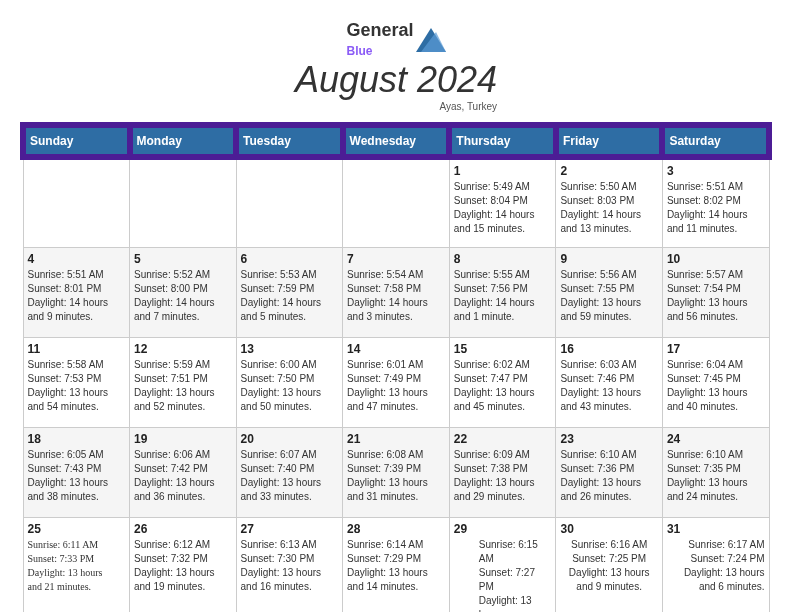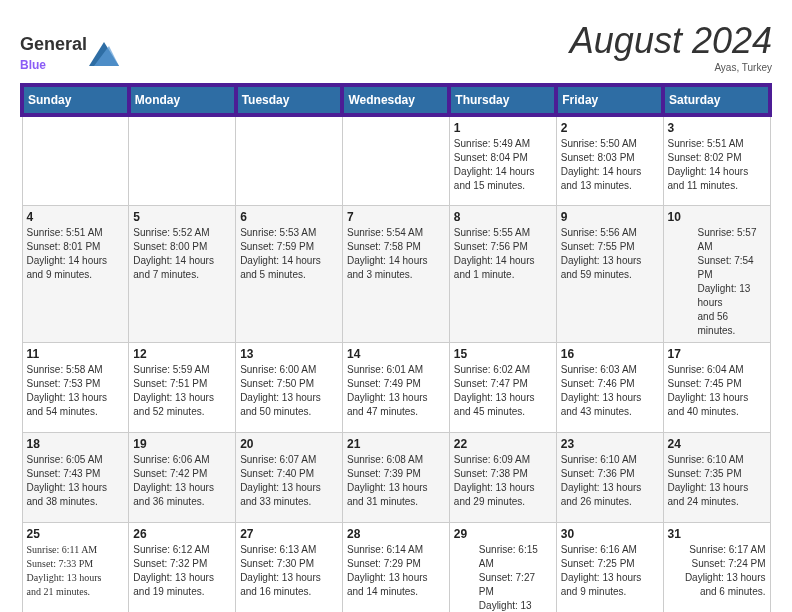--- a/index.html
+++ b/index.html
@@ -6,22 +6,23 @@
     body {
       font-family: Arial, sans-serif;
       background: #fff;
       width: 792px;
       min-height: 612px;
       padding: 20px;
     }
     .header {
       display: flex;
       justify-content: space-between;
-      align-items: flex-end;
+      align-items: center;
       margin-bottom: 10px;
+      flex-direction: column;
     }
     .logo {
       display: flex;
       align-items: center;
     }
     .logo-icon {
       width: 30px;
       height: 24px;
       margin-left: 2px;
     }
@@ -43,21 +44,21 @@
       border-collapse: collapse;
       font-size: 11px;
     }
     .calendar thead tr th {
       background-color: #2e6da4;
       color: #fff;
       padding: 6px 4px;
       text-align: left;
       font-size: 12px;
       font-weight: bold;
-      border: 4px solid #4c1d95;
+      border: 6px solid #4c1d95;
     }
     .calendar tbody tr td {
       border: 1px solid #ccc;
       vertical-align: top;
       padding: 4px;
       width: 107px;
       height: 90px;
       background: #fff;
     }
     .calendar tbody tr:nth-child(even) td {
@@ -176,21 +177,21 @@
         </td>
         <td>
           <div class="day-number">9</div>
           <div class="day-content" style="white-space: pre-line;">Sunrise: 5:56 AM
 Sunset: 7:55 PM
 Daylight: 13 hours
 and 59 minutes.</div>
         </td>
         <td>
           <div class="day-number">10</div>
-          <div class="day-content" style="white-space: pre-line; margin-left: 30px;">Sunrise: 5:57 AM
+          <div class="day-content" style="white-space: pre-line;">Sunrise: 5:57 AM
 Sunset: 7:54 PM
 Daylight: 13 hours
 and 56 minutes.</div>
         </td>
       </tr>
       <tr>
         <td>
           <div class="day-number">11</div>
           <div class="day-content" style="white-space: pre-line;">Sunrise: 5:58 AM
 Sunset: 7:53 PM
@@ -322,21 +323,21 @@
         </td>
         <td>
           <div class="day-number">29</div>
           <div class="day-content" style="white-space: pre-line; margin-left: 25px;">Sunrise: 6:15 AM
 Sunset: 7:27 PM
 Daylight: 13 hours
 and 11 minutes.</div>
         </td>
         <td>
           <div class="day-number">30</div>
-          <div class="day-content" style="white-space: pre-line;">Sunrise: 6:16 AM
+          <div class="day-content" style="white-space: pre-line; text-align: center;">Sunrise: 6:16 AM
 Sunset: 7:25 PM
 Daylight: 13 hours
 and 9 minutes.</div>
         </td>
         <td>
           <div class="day-number">31</div>
           <div class="day-content" style="white-space: pre-line; text-align: right;">Sunrise: 6:17 AM
 Sunset: 7:24 PM
 Daylight: 13 hours
 and 6 minutes.</div>

